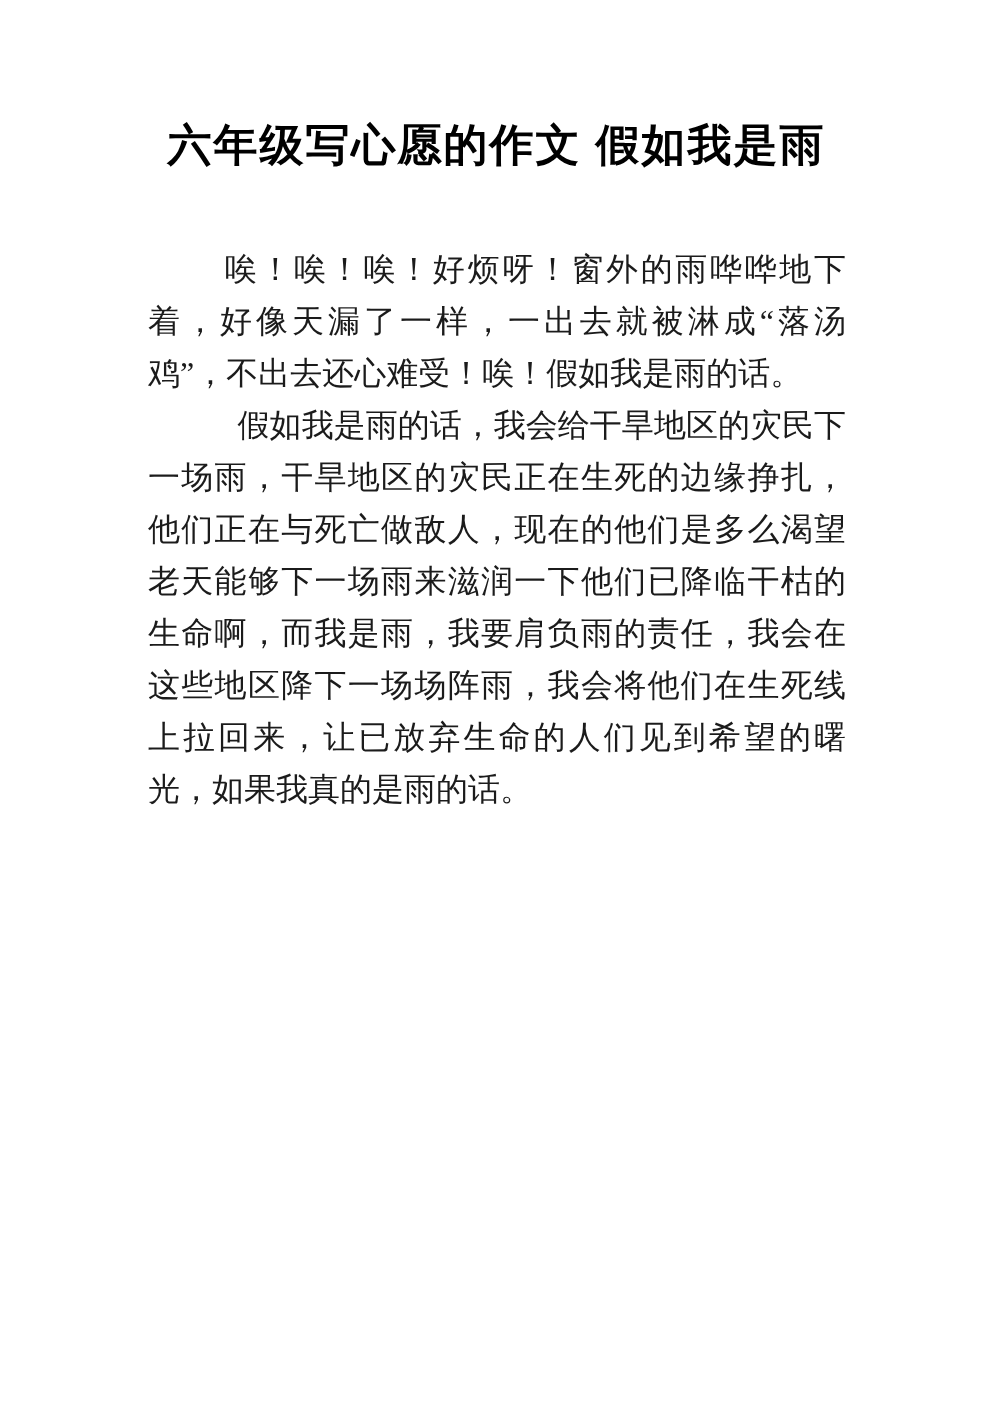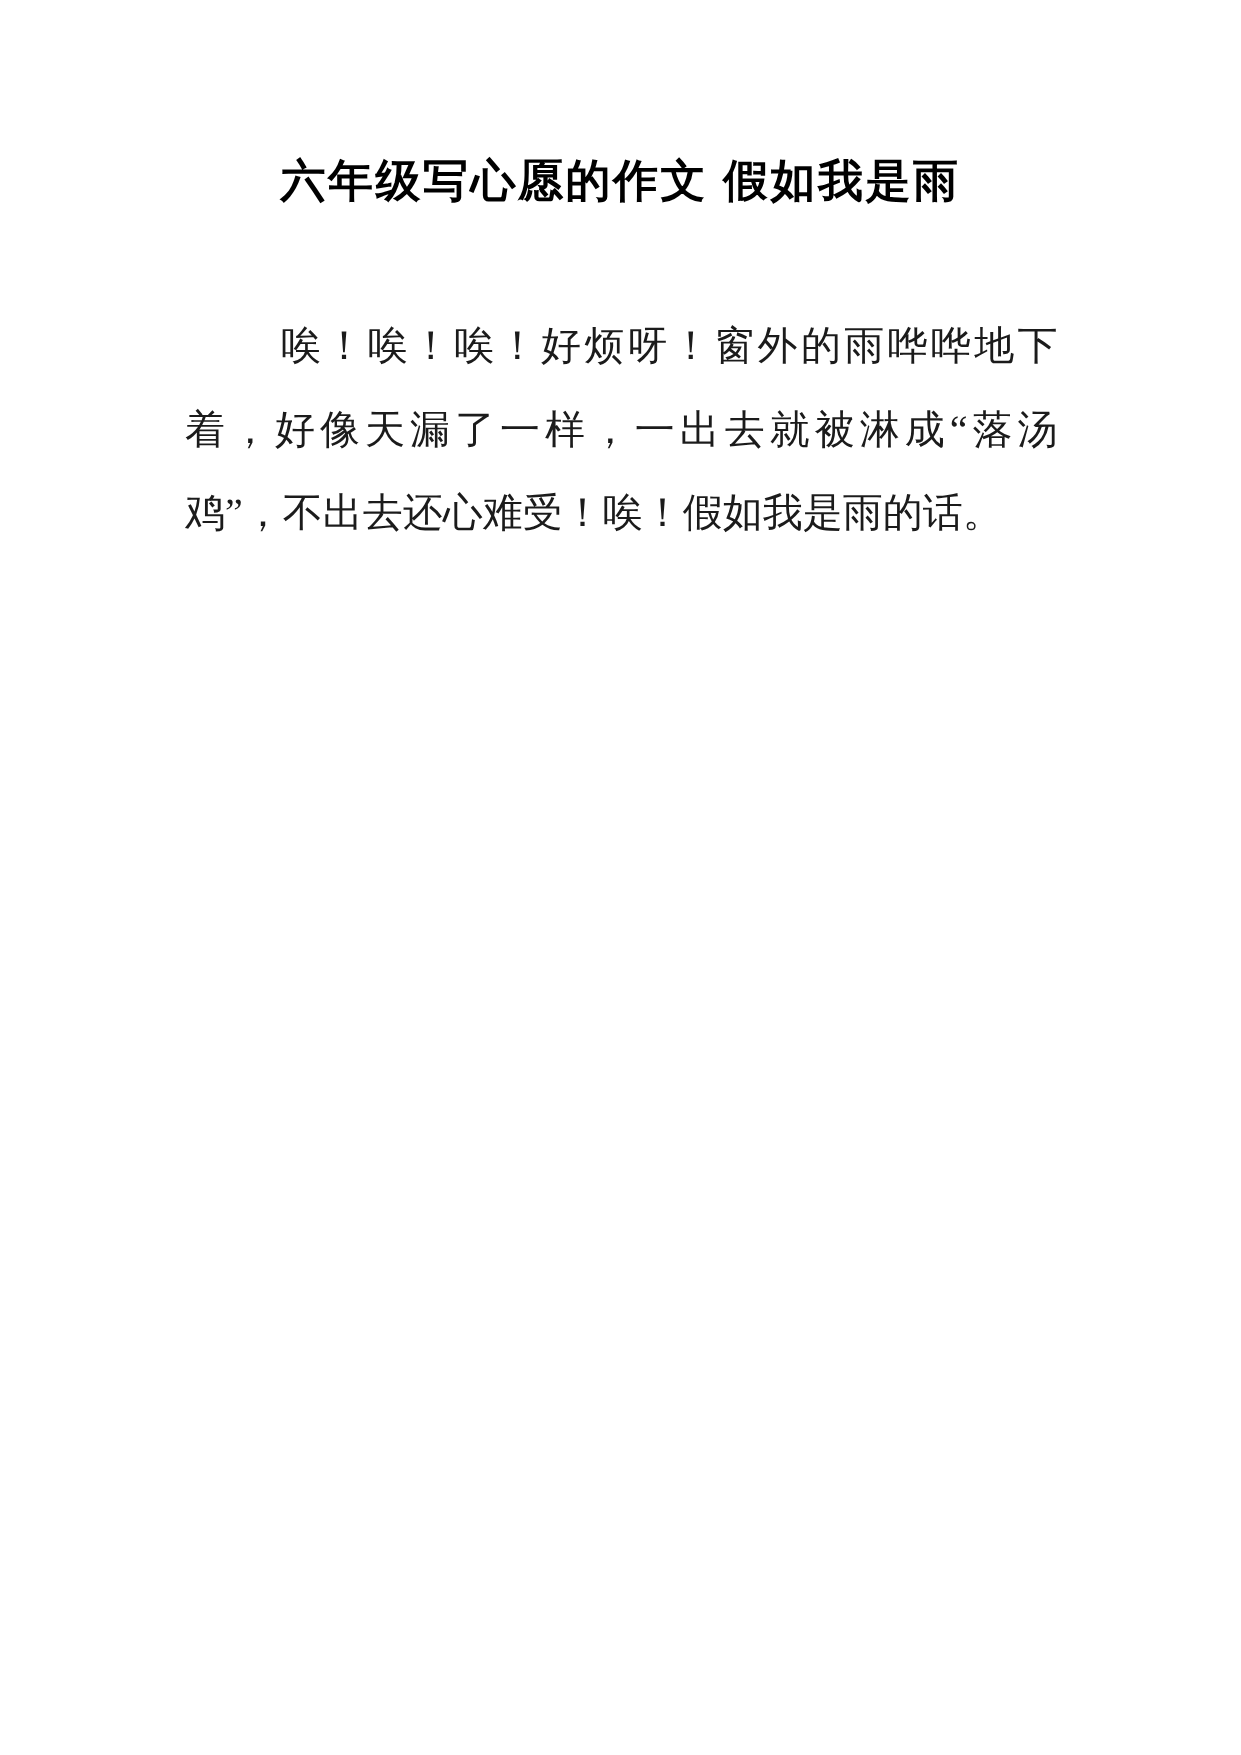--- a/index.html
+++ b/index.html
@@ -13,49 +13,50 @@
     overflow: hidden;
     color: #1b1b1b;
   }
 
   .doc-title {
     margin-top: 121px;
     width: 100%;
     text-align: center;
     font-family: "Liberation Sans", "DejaVu Sans", sans-serif;
     font-weight: 700;
-    font-size: 36px;
+    font-size: 44px;
     line-height: 48px;
     letter-spacing: 2px;
     color: #000000;
     white-space: nowrap;
   }
 
   .doc-body {
     position: absolute;
     top: 243px;
     left: 148px;
     width: 698px;
     font-family: "Liberation Serif", "DejaVu Serif", serif;
     font-size: 32px;
-    line-height: 67px;
+    line-height: 52px;
     text-align: justify;
     color: #1b1b1b;
     letter-spacing: 0px;
     word-break: break-all;
   }
 
   .doc-body p { margin: 0; }
   .para-indent-2 { text-indent: 2.4em; }
   .para-indent-3 { text-indent: 2.8em; }
 </style>
 </head>
 <body>
 
 <div class="page">
 
   <h1 class="doc-title">六年级写心愿的作文 假如我是雨</h1>
 
   <div class="doc-body">
     <p class="para-indent-2">唉！唉！唉！好烦呀！窗外的雨哗哗地下着，好像天漏了一样，一出去就被淋成“落汤鸡”，不出去还心难受！唉！假如我是雨的话。</p>
+    <p class="para-indent-3">假如我是雨的话，我会给干旱地区的灾民下一场雨，干旱地区的灾民正在生死的边缘挣扎，他们正在与死亡做敌人，现在的他们是多么渴望老天能够下一场雨来滋润一下他们已降临干枯的生命啊，而我是雨，我要肩负雨的责任，我会在这些地区降下一场场阵雨，我会将他们在生死线上拉回来，让已放弃生命的人们见到希望的曙光，如果我真的是雨的话。</p>
   </div>
 
 </div>
 
 </body></html>

